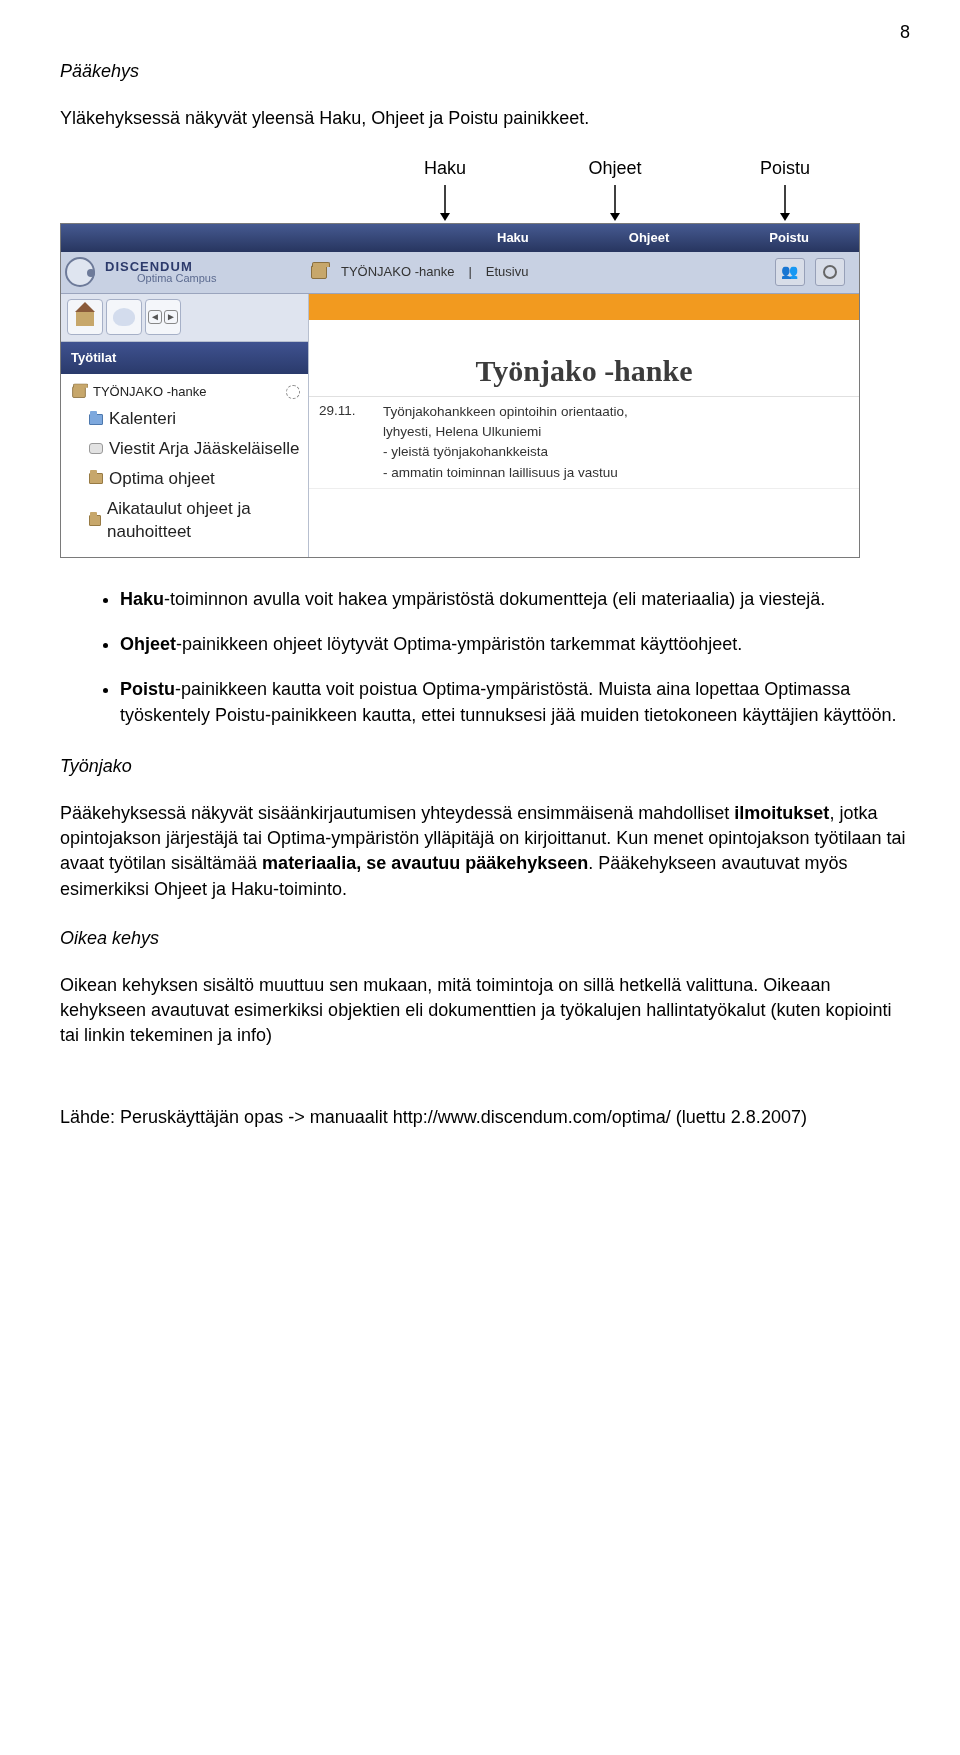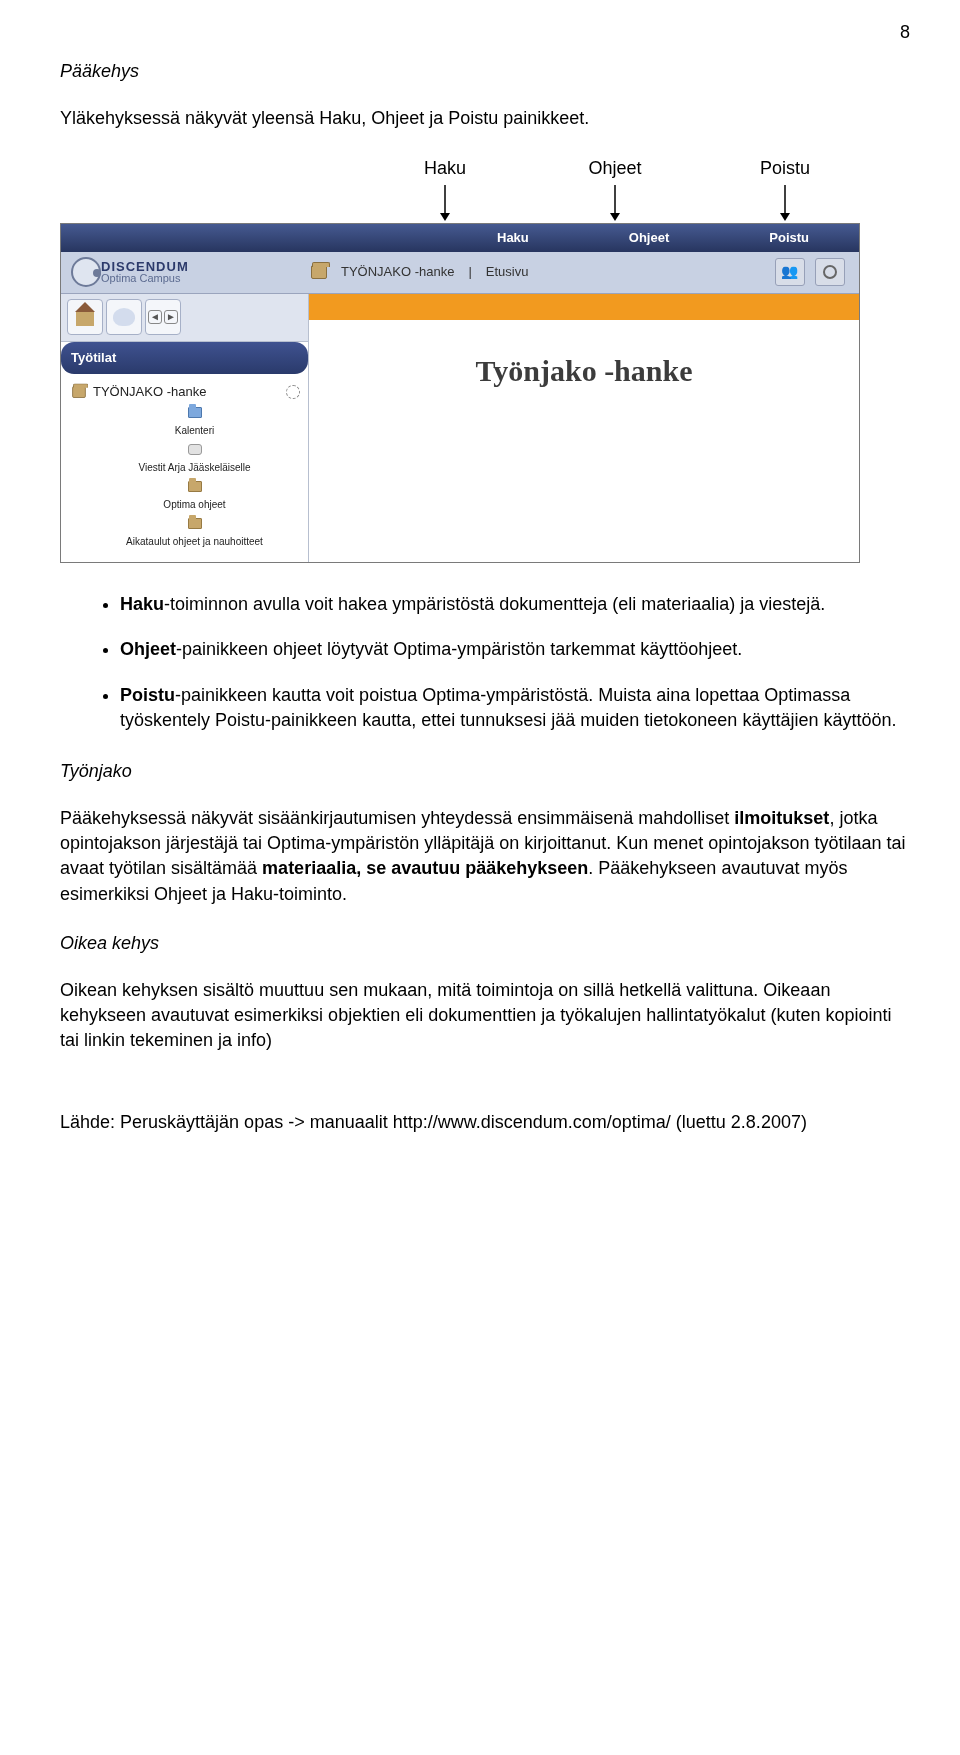--- a/index.html
+++ b/index.html
@@ -66,35 +66,36 @@
   .ss-midbar {
     background: #c8d1e3;
     height: 42px;
     display: flex;
     align-items: center;
     border-bottom: 1px solid #9aa4bd;
   }
   .ss-logo {
     display: flex;
     align-items: center;
-    padding-left: 10px;
+    gap: 10px;
+    padding-left: 4px;
     min-width: 250px;
   }
   .ss-logo-circle {
     width: 30px; height: 30px; border: 2px solid #6d7a99; border-radius: 50%;
     background: #dfe5f0;
     position: relative;
   }
   .ss-logo-circle::after {
     content: ""; position: absolute; width: 8px; height: 8px; background:#6d7a99; border-radius:50%;
     right:-2px; top:10px;
   }
   .ss-logo-text { line-height: 1.05; color:#2c3a6b; }
   .ss-logo-text .l1 { font-weight:bold; font-size:13px; letter-spacing:1px;}
-  .ss-logo-text .l2 { font-size:11px; color:#5c6b90;}
+  .ss-logo-text .l2 { font-size:11px; color:#5c6b90;margin-left:32px;}
   .ss-breadcrumb { flex:1; display:flex; align-items:center; gap:14px; color:#333; }
   .bc-icon { width:16px;height:14px;background:#c7a76b;border:1px solid #8a7040; border-radius:2px; position:relative;}
   .bc-icon::before{content:"";position:absolute;top:-4px;left:0;width:16px;height:4px;background:#c7a76b;border:1px solid #8a7040;border-bottom:none;border-radius:2px 2px 0 0;}
   .ss-right-icons{ display:flex; gap:10px; padding-right:14px;}
   .ticon{ width:30px;height:28px;background:#d8dde8;border:1px solid #97a0b8;border-radius:3px;display:flex;align-items:center;justify-content:center;}
   .gear{ width:14px;height:14px;border:2px solid #666;border-radius:50%;}
 
   .ss-body { display:flex; }
   .ss-left { width:248px; border-right:1px solid #b7bfcf; background:#fff;}
   .ss-left-icons{
@@ -105,26 +106,25 @@
   .house{ width:18px;height:14px;background:#c7a76b;position:relative; margin-top:4px;}
   .house::before{content:"";position:absolute;top:-10px;left:-1px;border-left:10px solid transparent;border-right:10px solid transparent;border-bottom:10px solid #8a5a3a;}
   .brain{ width:22px;height:18px;background:#d3dced;border-radius:60% 60% 50% 50%;}
   .arrows-nav{ display:flex; gap:2px;}
   .arrows-nav span{ width:14px;height:14px;border:1px solid #888;border-radius:3px;display:flex;align-items:center;justify-content:center;font-size:10px;color:#555;}
 
   .ss-tyotilat{
     background: linear-gradient(#3f5290, #2a3a6b);
     color:#fff; font-weight:bold; font-size:13px;
     padding:7px 10px;
-    border-radius:13px;
   }
   .ss-tree{ padding:6px 8px 10px 10px; font-size:13px; color:#222; }
   .tree-row{ display:flex; align-items:center; gap:6px; padding:3px 0;}
   .tree-row.first{ justify-content:space-between; }
-  .tree-row.indent{ padding-left:18px; font-size:10px;flex-direction:column;}
+  .tree-row.indent{ padding-left:18px; font-size:17px;}
   .folder-icon{ width:14px;height:11px;background:#c7a76b;border:1px solid #977a43;border-radius:1px;position:relative;}
   .folder-icon.blue{ background:#7da8dd;border-color:#4d78ad;}
   .folder-icon::before{content:"";position:absolute;top:-4px;left:0;width:7px;height:4px;background:inherit;border:1px solid inherit;border-radius:1px 1px 0 0;}
   .small-gear{ width:14px;height:14px;border:1px dashed #888;border-radius:50%;}
   .speech-icon{ width:14px;height:11px;background:#e2e2e2;border:1px solid #999;border-radius:3px;}
 
   .ss-main{ flex:1; background:#fff;}
   .ss-orange{ height:26px; background:#f29a1f;}
   .ss-ptitle{ text-align:center; padding:30px 10px 4px; }
   .ss-ptitle h1{ font-family: Georgia, 'Times New Roman', serif; font-weight:bold; font-size:30px; color:#3c3c3c;}
@@ -252,20 +252,31 @@
           <span class="folder-icon"></span>
           <span>Aikataulut ohjeet ja nauhoitteet</span>
         </div>
       </div>
     </div>
     <div class="ss-main">
       <div class="ss-orange"></div>
       <div class="ss-ptitle">
         <h1>Työnjako -hanke</h1>
       </div>
+      <div class="ss-table">
+        <div class="ss-trow">
+          <div class="ss-tdate">29.11.</div>
+          <div class="ss-tcontent">
+            <div>Työnjakohankkeen opintoihin orientaatio,</div>
+            <div>lyhyesti, Helena Ulkuniemi</div>
+            <div>- yleistä työnjakohankkeista</div>
+            <div>- ammatin toiminnan laillisuus ja vastuu</div>
+          </div>
+        </div>
+      </div>
     </div>
   </div>
 </div>
 
 <ul class="doc-list">
   <li>
     <span class="bold">Haku</span><span>-toiminnon avulla voit hakea ympäristöstä dokumentteja (eli materiaalia) ja viestejä.</span>
   </li>
   <li>
     <span class="bold">Ohjeet</span><span>-painikkeen ohjeet löytyvät Optima-ympäristön tarkemmat käyttöohjeet.</span>

